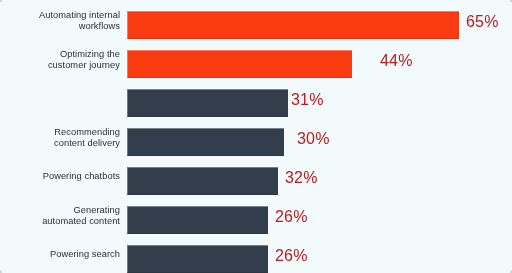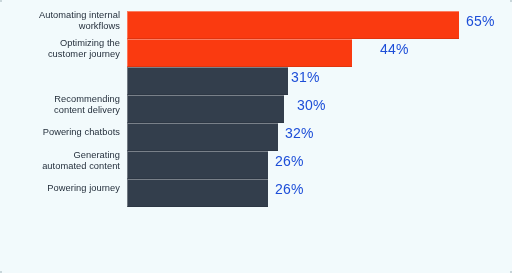--- a/index.html
+++ b/index.html
@@ -22,21 +22,21 @@
   }
   .rows {
     position: absolute;
     left: 0;
     top: 11px;
     width: 512px;
   }
   .bar-row {
     position: relative;
     height: 20px;
-    margin-bottom: 8px;
+    margin-bottom: 19px;
     display: flex;
     align-items: center;
     text-decoration: underline;
   }
   .row-label {
     position: absolute;
     left: 0;
     width: 120px;
     text-align: right;
     font-size: 9.3px;
@@ -64,23 +64,23 @@
   .bar.orange {
     background: #fa3a10;
   }
   .bar.navy {
     background: #333e4c;
   }
   .bar-value {
     position: absolute;
     top: 50%;
     transform: translateY(-50%);
-    font-size: 14px;
+    font-size: 16px;
     line-height: 15px;
-    color: #1d4ed8;
+    color: #b91c1c;
     font-weight: 400;
     letter-spacing: 0.2px;
     white-space: nowrap;
   }
   .corner-dot {
     position: absolute;
     width: 2px;
     height: 2px;
     background: #c9d6da;
   }
@@ -146,21 +146,21 @@
     <div class="bar-row">
       <div class="row-label">Generating
 automated content</div>
       <div class="bar-track" style="width: 141px;">
         <div class="bar navy" style="width: 141px; background: rgb(51, 62, 76);"></div>
       </div>
       <div class="bar-value" style="left: 275px;">26%</div>
     </div>
 
     <div class="bar-row">
-      <div class="row-label">Powering journey</div>
+      <div class="row-label">Powering search</div>
       <div class="bar-track" style="width: 141px;">
         <div class="bar navy" style="width: 141px; background: rgb(51, 62, 76);"></div>
       </div>
       <div class="bar-value" style="left: 275px;">26%</div>
     </div>
 
   </div>
 </div>
 
 </body></html>

